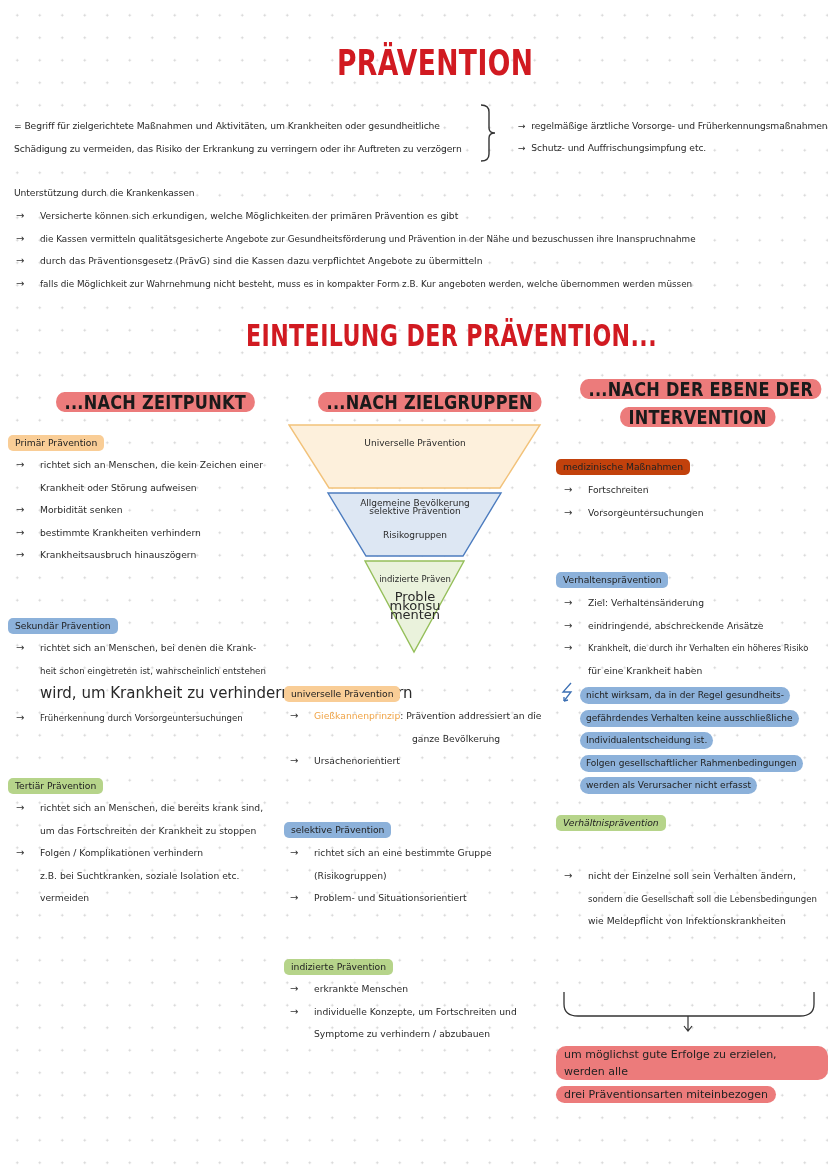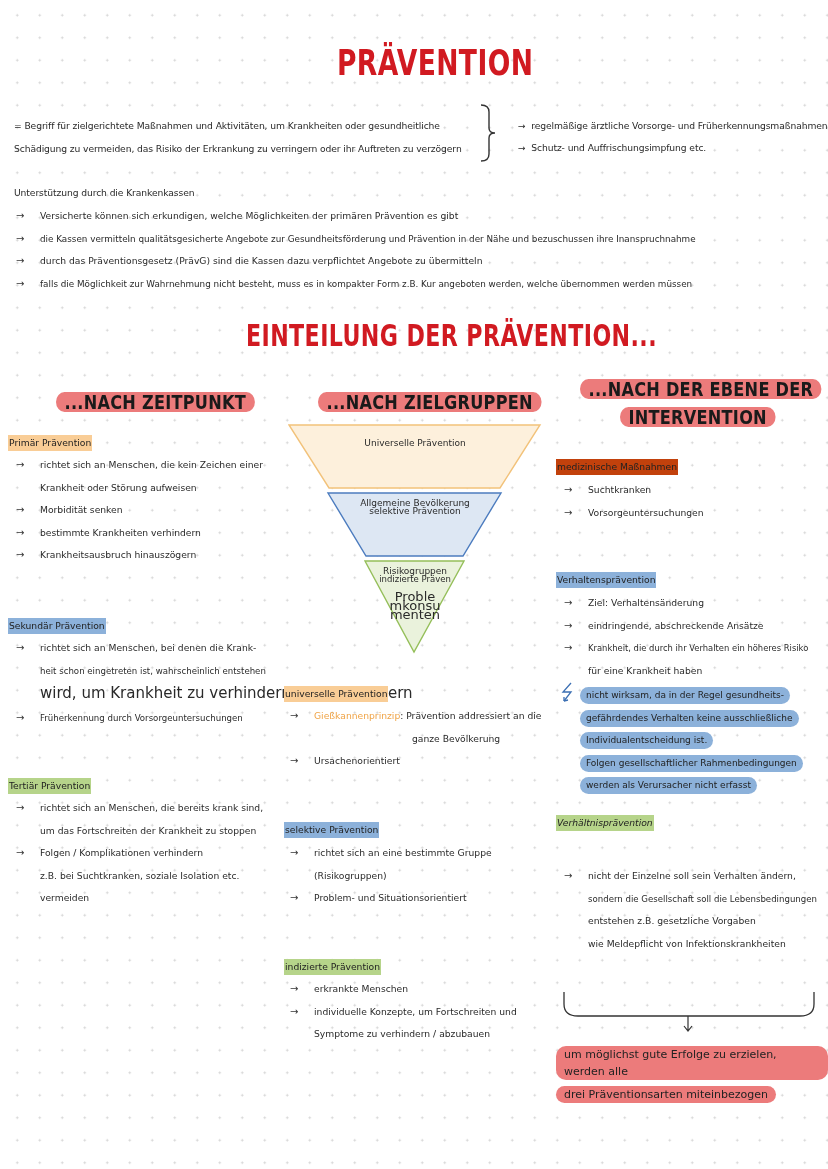--- a/index.html
+++ b/index.html
@@ -22,21 +22,21 @@
   .main-title { left:337px; top:42px; font-size:36px; }
   .sub-title { left:246px; top:318px; font-size:30px; }
   .section-head {
     font-weight:bold; color:#1a1a1a; white-space:nowrap;
     font-size:19px; letter-spacing:0.3px;
     transform: scaleX(0.85); transform-origin:left center;
   }
   .hl { display:inline-block; border-radius:10px; padding:0 6px; line-height:17px; }
   .hl-red { background:#ec7b7b; }
   .hl-blue { background:#8cb1da; }
-  .tag { position:absolute; font-size:9.2px; color:#222; padding:1px 1px; border-radius:0; line-height:14px; white-space:nowrap; }
+  .tag { position:absolute; font-size:9.2px; color:#222; padding:1px 7px; border-radius:5px; line-height:14px; white-space:nowrap; }
   .list { position:absolute; margin:0; padding:0; list-style:none; }
   .list li { position:relative; padding-left:26px; font-size:9.2px; line-height:22.6px; white-space:nowrap; color:#2a2a2a; }
   .arrow { position:absolute; left:2px; top:0; font-size:10px; color:#333; }
   .pyr { position:absolute; }
   .pyr-text { position:absolute; text-align:center; font-size:9px; line-height:22px; color:#2a2a2a; white-space:nowrap; }
   .orange-text { color:#f0a447; }
 </style>
 </head>
 <body>
 
@@ -103,21 +103,21 @@
 </div>
 
 <svg class="pyr" style="left:288px; top:424px;" width="254" height="232" viewBox="0 0 254 232">
   <polygon points="1,1 252,1 212,64 41,64" fill="#fdf0dc" stroke="#f2c27a" stroke-width="1.4"></polygon>
   <polygon points="40,69 213,69 175,132 78,132" fill="#dde7f3" stroke="#4c7cbf" stroke-width="1.4"></polygon>
   <polygon points="77,137 176,137 126,228" fill="#eaf2dc" stroke="#95bf5a" stroke-width="1.4"></polygon>
 </svg>
 <div class="pyr-text" style="left:288px; width:254px; top:432px;">Universelle Prävention</div>
 <div class="pyr-text" style="left:288px; width:254px; top:455px;margin-top:37px;">Allgemeine Bevölkerung</div>
 <div class="pyr-text" style="left:288px; width:254px; top:500px;">selektive Prävention</div>
-<div class="pyr-text" style="left:288px; width:254px; top:524px;margin-top:36px;">Risikogruppen</div>
+<div class="pyr-text" style="left:288px; width:254px; top:524px;">Risikogruppen</div>
 <div class="pyr-text" style="left:288px; width:254px; top:568px; font-size:8.5px;">indizierte Präven</div>
 <div class="pyr-text" style="left:389px; width:52px; top:592px; font-size:13px; line-height:9px; white-space:normal; word-break:break-all;">Problemkonsumenten</div>
 
 <div class="tag" style="left:284px; top:686px; background:#f9cd96;">universelle Prävention</div>
 <ul class="list" style="left:288px; top:705px;">
   <li><span class="arrow">→</span><span class="orange-text">Gießkannenprinzip</span><span>: Prävention addressiert an die</span></li>
   <li style="padding-left:124px;"><span>ganze Bevölkerung</span></li>
   <li><span class="arrow">→</span><span>Ursachenorientiert</span></li>
 </ul>
 
@@ -137,21 +137,21 @@
 
 <div class="abs" style="left:580px; top:379px;">
   <span class="section-head hl hl-red" style="display:inline-block; line-height:20px; padding:0 10px;">...NACH DER EBENE DER</span>
 </div>
 <div class="abs" style="left:620px; top:407px;">
   <span class="section-head hl hl-red" style="display:inline-block; line-height:20px; padding:0 10px;">INTERVENTION</span>
 </div>
 
 <div class="tag" style="left:556px; top:459px; background:#c2410c;">medizinische Maßnahmen</div>
 <ul class="list" style="left:562px; top:479px;">
-  <li><span class="arrow">→</span><span>Suchtkranken</span></li>
+  <li><span class="arrow">→</span><span>Fortschreiten</span></li>
   <li><span class="arrow">→</span><span>Vorsorgeuntersuchungen</span></li>
 </ul>
 
 <div class="tag" style="left:556px; top:572px; background:#8cb1da;">Verhaltensprävention</div>
 <ul class="list" style="left:562px; top:592px;">
   <li><span class="arrow">→</span><span>Ziel: Verhaltensänderung</span></li>
   <li><span class="arrow">→</span><span>eindringende, abschreckende Ansätze</span></li>
   <li><span class="arrow">→</span><span style="font-size:8.4px">Krankheit, die durch ihr Verhalten ein höheres Risiko</span></li>
   <li><span>für eine Krankheit haben</span></li>
 </ul>
@@ -167,21 +167,20 @@
   <div><span class="hl hl-blue">gefährdendes Verhalten keine ausschließliche</span></div>
   <div><span class="hl hl-blue">Individualentscheidung ist.</span></div>
   <div><span class="hl hl-blue">Folgen gesellschaftlicher Rahmenbedingungen</span></div>
   <div><span class="hl hl-blue">werden als Verursacher nicht erfasst</span></div>
 </div>
 
 <div class="tag" style="left:556px; top:815px; background:#b6d48a;font-style:italic;">Verhältnisprävention</div>
 <ul class="list" style="left:562px; top:865px;">
   <li><span class="arrow">→</span><span>nicht der Einzelne soll sein Verhalten ändern,</span></li>
   <li><span style="font-size:8.6px">sondern die Gesellschaft soll die Lebensbedingungen</span></li>
-  <li><span>entstehen z.B.   gesetzliche Vorgaben</span></li>
   <li><span>wie Meldepflicht von Infektionskrankheiten</span></li>
 </ul>
 
 <div class="abs" style="left:562px; top:992px;">
   <svg width="254" height="46" viewBox="0 0 254 46">
       <path d="M2 0 L2 12 Q2 24 16 24 L238 24 Q252 24 252 12 L252 0" fill="none" stroke="#333" stroke-width="1.3"></path>
       <path d="M126 24 L126 38 M122 34 L126 39 L130 34" fill="none" stroke="#333" stroke-width="1.2"></path>
     </svg>
 </div>
 

